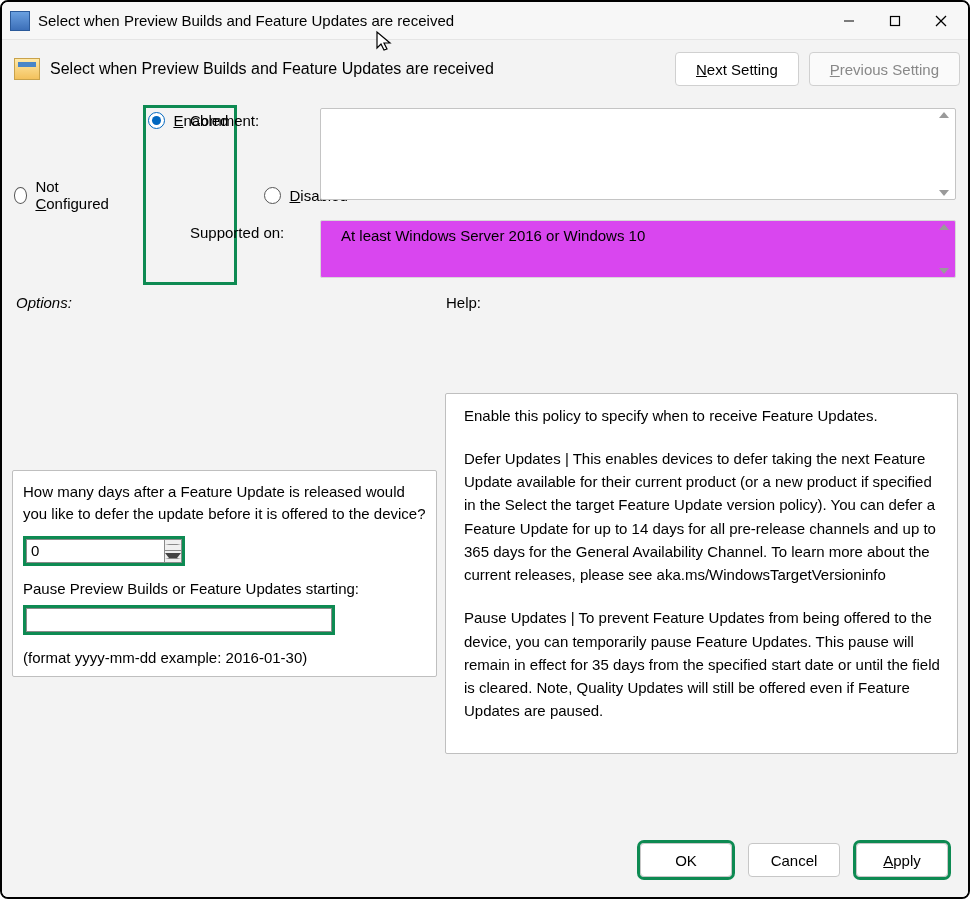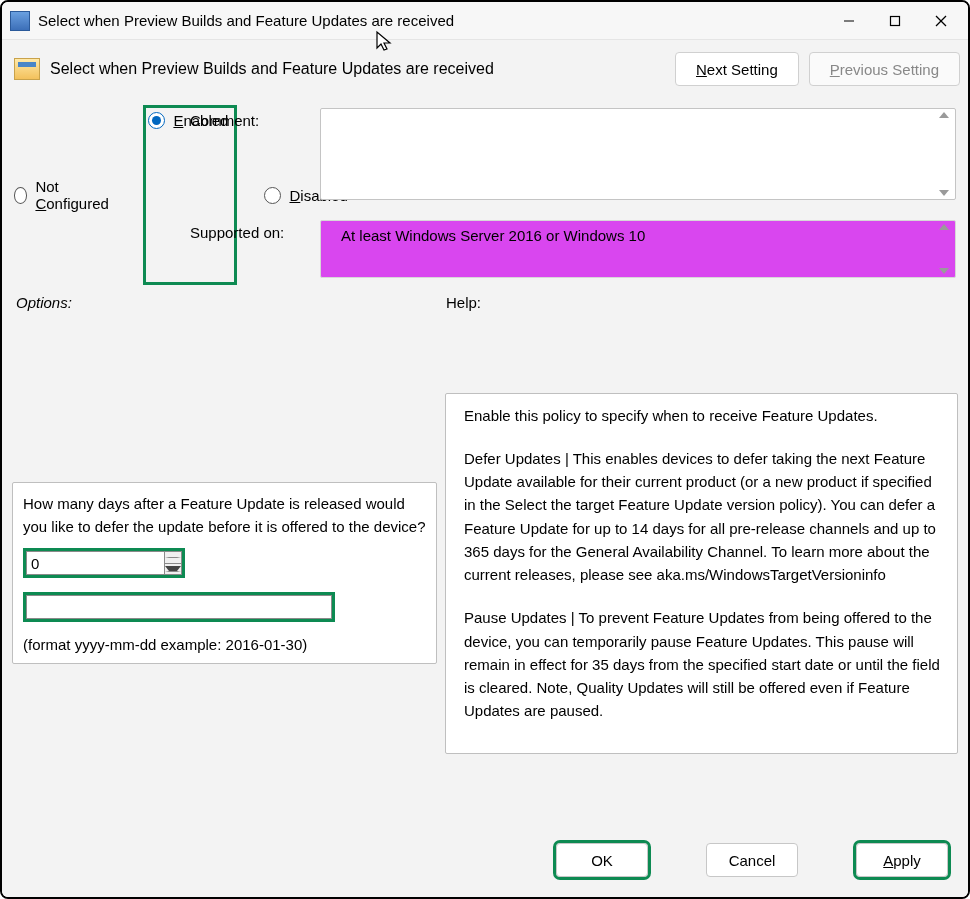--- a/index.html
+++ b/index.html
@@ -215,21 +215,20 @@
     padding: 14px 12px 12px 12px;
   }
   .btn {
     height: 34px;
     min-width: 92px;
     padding: 0 20px;
     background: #fff;
     border: 1px solid #c7c7c7;
     border-radius: 4px;
     font-size: 15px;
-    margin-left: 42px;
   }
   .btn-hl { outline: 3px solid #0d8a52; outline-offset: 0; }
 </style>
 </head>
 <body>
 
 <div class="titlebar">
   <div class="app-icon"></div>
   <div class="title-text">Select when Preview Builds and Feature Updates are received</div>
   <div class="spacer"></div>
@@ -316,20 +315,21 @@
         <input class="spin-input" value="0" style="">
         <div class="spinner">
           <div>
               <div class="tri-up"></div>
             </div>
           <div>
               <div class="tri-down"></div>
             </div>
         </div>
       </div>
+      <div class="pause-lbl">Pause Preview Builds or Feature Updates starting:</div>
       <div class="date-wrap" style="position:relative;">
         <input class="date-input" value="" style="">
       </div>
       <div class="format-hint">(format yyyy-mm-dd example: 2016-01-30)</div>
     </div>
 
     <div class="panel help-panel">
       <p>Enable this policy to specify when to receive Feature Updates.</p>
       <p>Defer Updates | This enables devices to defer taking the next Feature Update available for their current product (or a new product if specified in the Select the target Feature Update version policy). You can defer a Feature Update for up to 14 days for all pre-release channels and up to 365 days for the General Availability Channel. To learn more about the current releases, please see aka.ms/WindowsTargetVersioninfo</p>
       <p>Pause Updates | To prevent Feature Updates from being offered to the device, you can temporarily pause Feature Updates. This pause will remain in effect for 35 days from the specified start date or until the field is cleared. Note, Quality Updates will still be offered even if Feature Updates are paused.</p>

